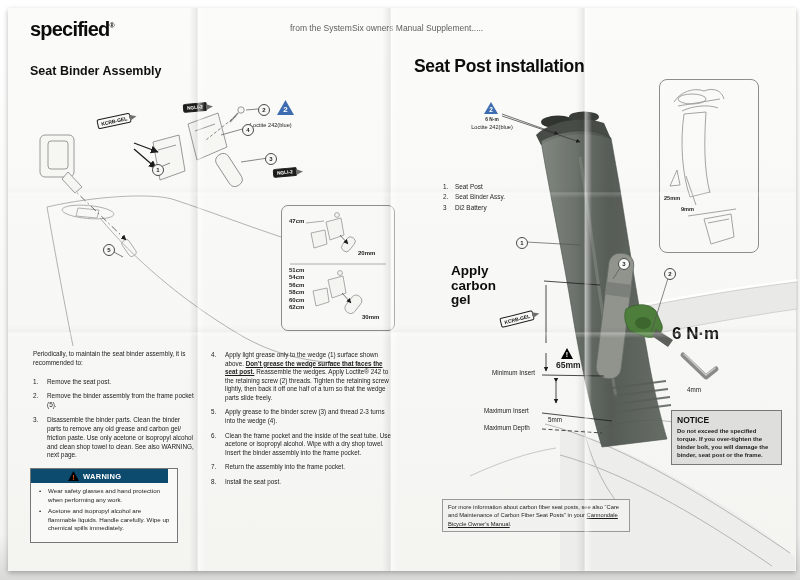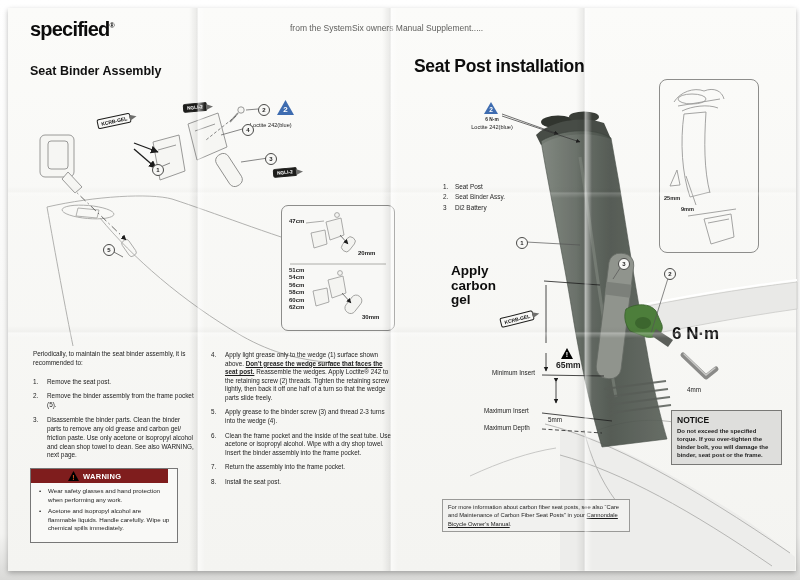--- a/index.html
+++ b/index.html
@@ -190,21 +190,21 @@
       <span class="n">2.</span>
       <span class="tx">Remove the binder assembly from the frame pocket (5).</span>
     </div>
     <div class="step">
       <span class="n">3.</span>
       <span class="tx">Disassemble the binder parts.  Clean the binder parts to remove any old grease and  carbon gel/ friction paste.  Use only acetone or isopropyl alcohol and clean shop towel to clean.   See also WARNING, next page.</span>
     </div>
   </div>
 
   <div class="warnbox">
-    <div class="warnhead" style="background:#7f1d1d;padding-left:37px;">
+    <div class="warnhead" style="background:#0c4a6e;padding-left:37px;">
       <svg width="11" height="10" viewBox="0 0 11 10">
         <path d="M5.5 0 L11 10 H0 Z" fill="#000"></path>
         <text x="5.5" y="8.6" text-anchor="middle" font-size="7" font-weight="bold" fill="#e2521d">!</text>
       </svg>
       <span>WARNING</span>
     </div>
     <div class="warnbullets">
       <div class="wb">
           <span>Wear safety glasses and hand protection when performing any work.</span>
         </div>

